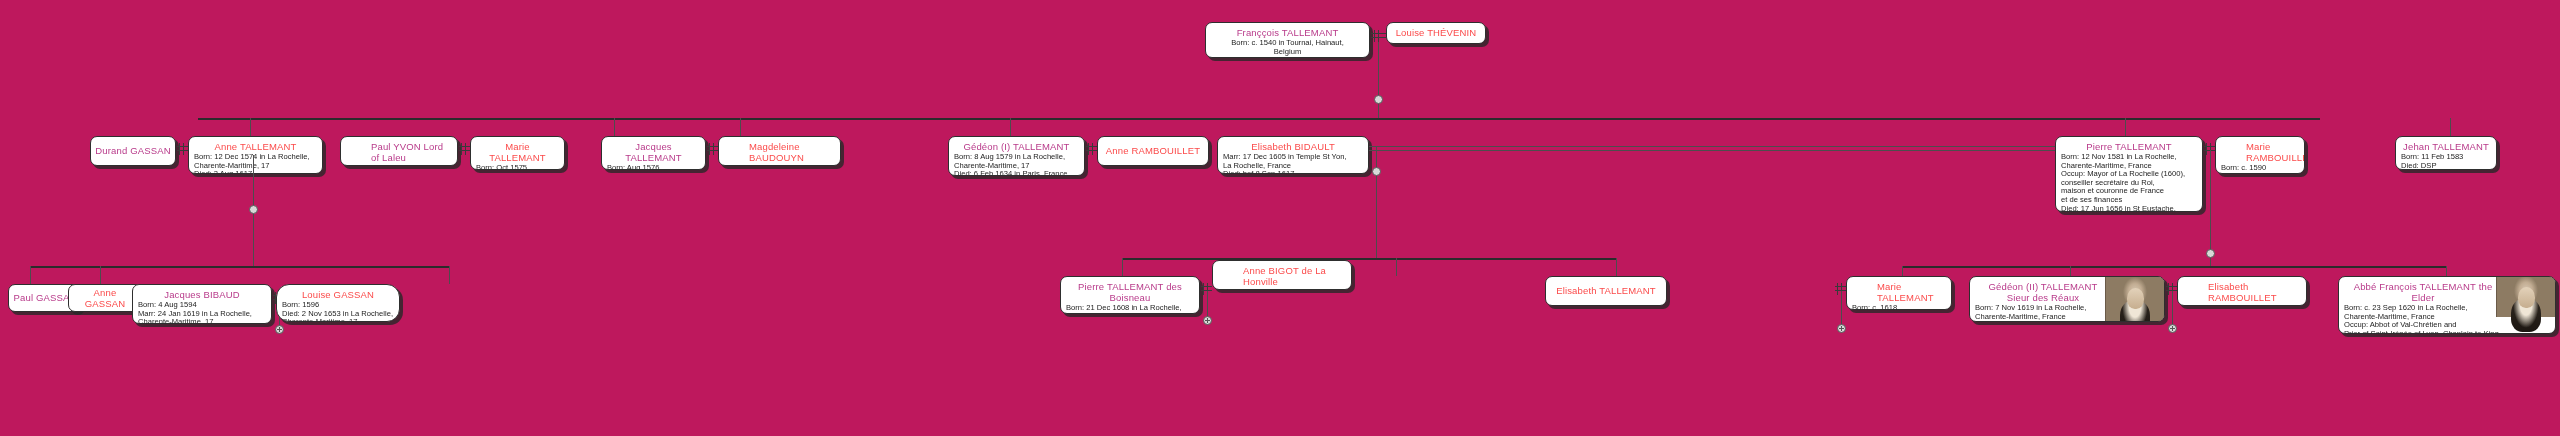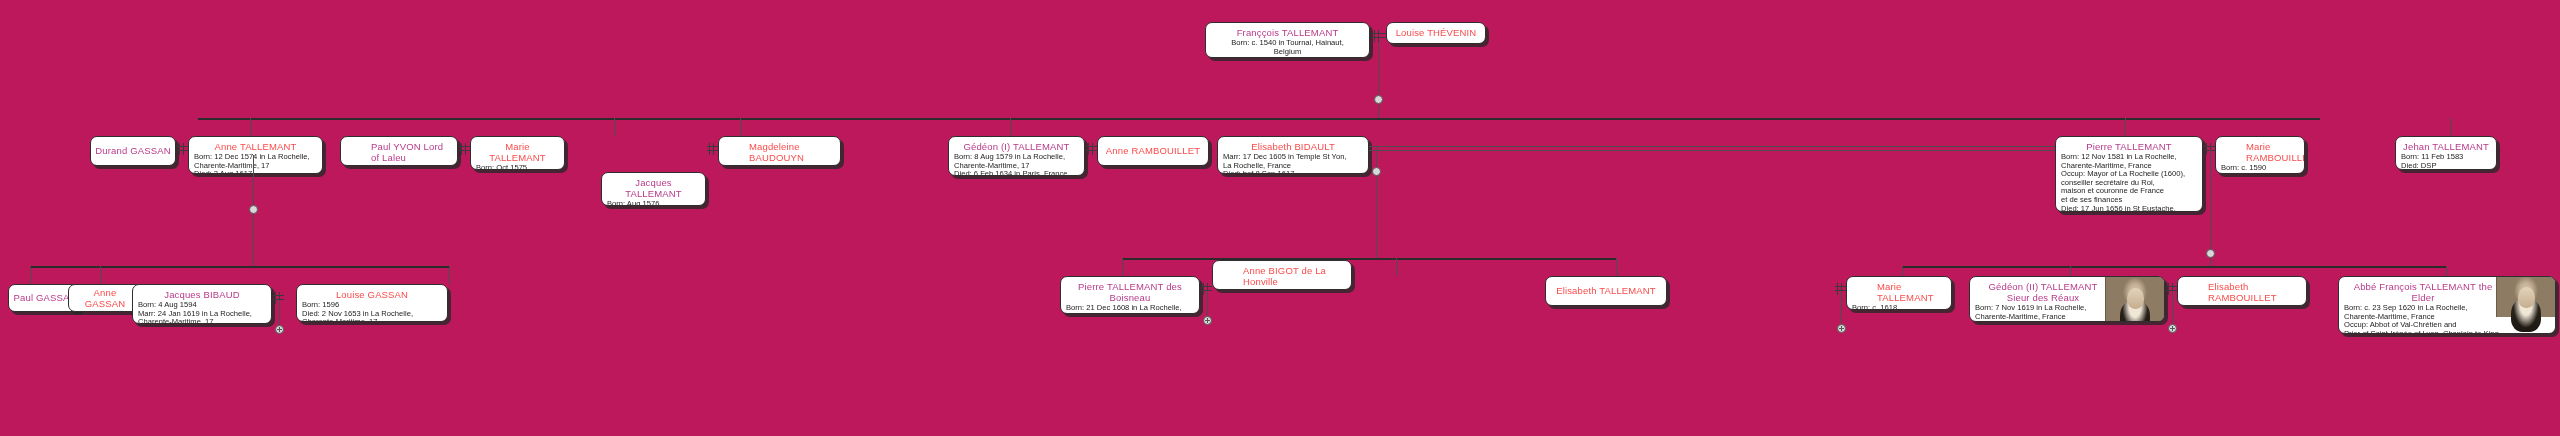--- a/index.html
+++ b/index.html
@@ -160,21 +160,21 @@
     <i style="left:0;top:7px;width:11px;height:1px;"></i>
     <i style="left:2px;top:0;width:1px;height:12px;"></i>
     <i style="left:6px;top:0;width:1px;height:12px;"></i>
   </div>
   <div class="box" style="left:470px;top:136px;width:95px;height:34px;">
     <span class="nm female">Marie TALLEMANT</span>
     <span class="det">Born: Oct 1575
 Died: 1628</span>
   </div>
 
-  <div class="box" style="left:601px;top:136px;width:105px;height:34px;margin-top:36px;">
+  <div class="box" style="left:601px;top:136px;width:105px;height:34px;">
     <span class="nm male">Jacques TALLEMANT</span>
     <span class="det">Born: Aug 1576
 Died: 1626</span>
   </div>
   <div class="marr" style="left:707px;top:143px;width:11px;height:12px;">
     <i style="left:0;top:3px;width:11px;height:1px;"></i>
     <i style="left:0;top:7px;width:11px;height:1px;"></i>
     <i style="left:2px;top:0;width:1px;height:12px;"></i>
     <i style="left:6px;top:0;width:1px;height:12px;"></i>
   </div>
@@ -281,21 +281,21 @@
   </div>
   <div class="marr" style="left:273px;top:292px;width:11px;height:12px;">
     <i style="left:0;top:3px;width:11px;height:1px;"></i>
     <i style="left:0;top:7px;width:11px;height:1px;"></i>
     <i style="left:2px;top:0;width:1px;height:12px;"></i>
     <i style="left:6px;top:0;width:1px;height:12px;"></i>
   </div>
   <div class="ln v" style="left:279px;top:300px;height:26px;"></div>
   <div class="knot plus" style="left:275px;top:325px;"></div>
 
-  <div class="box" style="left:296px;top:284px;width:152px;height:38px;">
+  <div class="box" style="left:276px;top:284px;width:124px;height:38px;border-radius:13px;">
     <span class="nm female">Louise GASSAN</span>
     <span class="det">Born: 1596
 Died: 2 Nov 1653 in La Rochelle,
         Charente-Maritime, 17</span>
   </div>
 
   <div class="box" style="left:1060px;top:276px;width:140px;height:38px;">
     <span class="nm male">Pierre TALLEMANT des Boisneau</span>
     <span class="det">Born: 21 Dec 1608 in La Rochelle,
         France</span>

